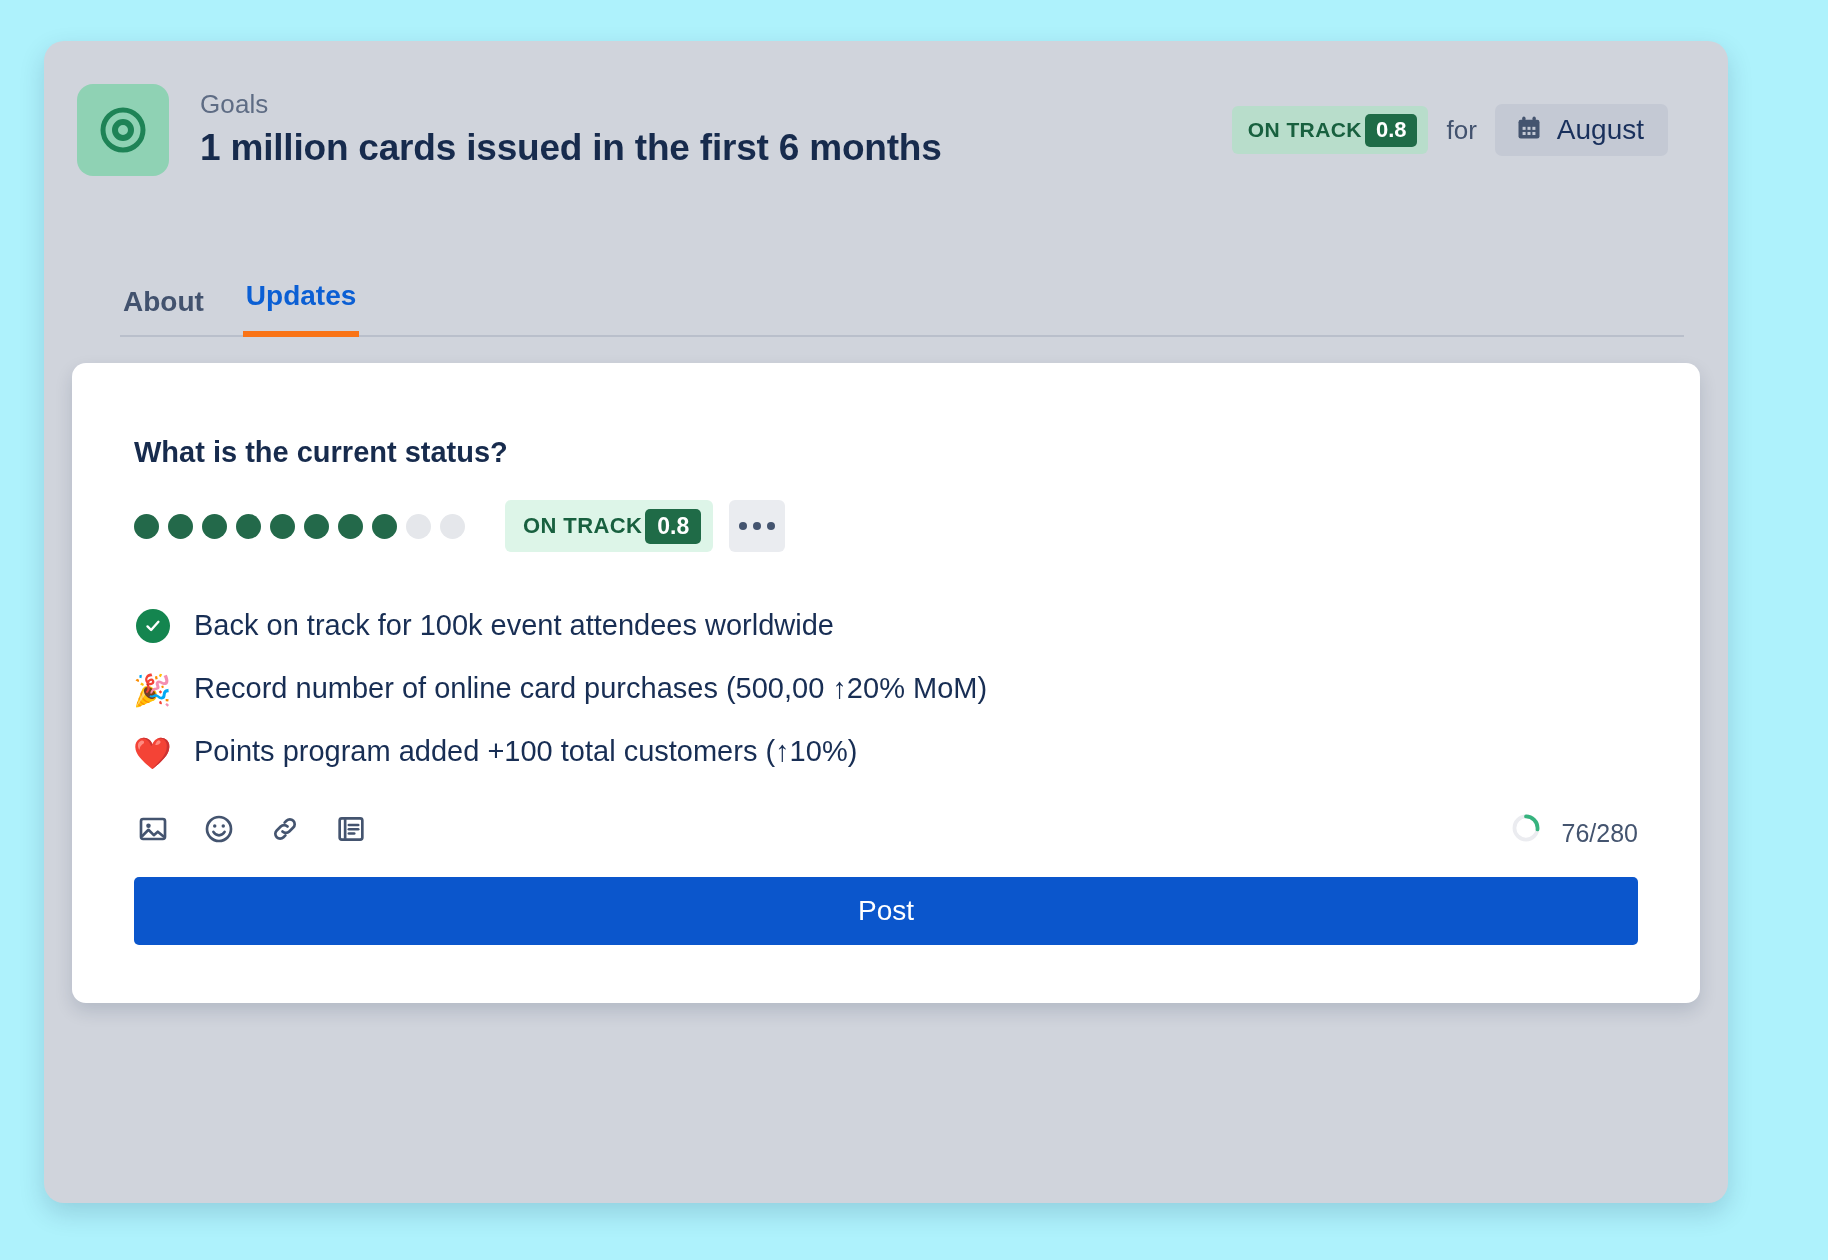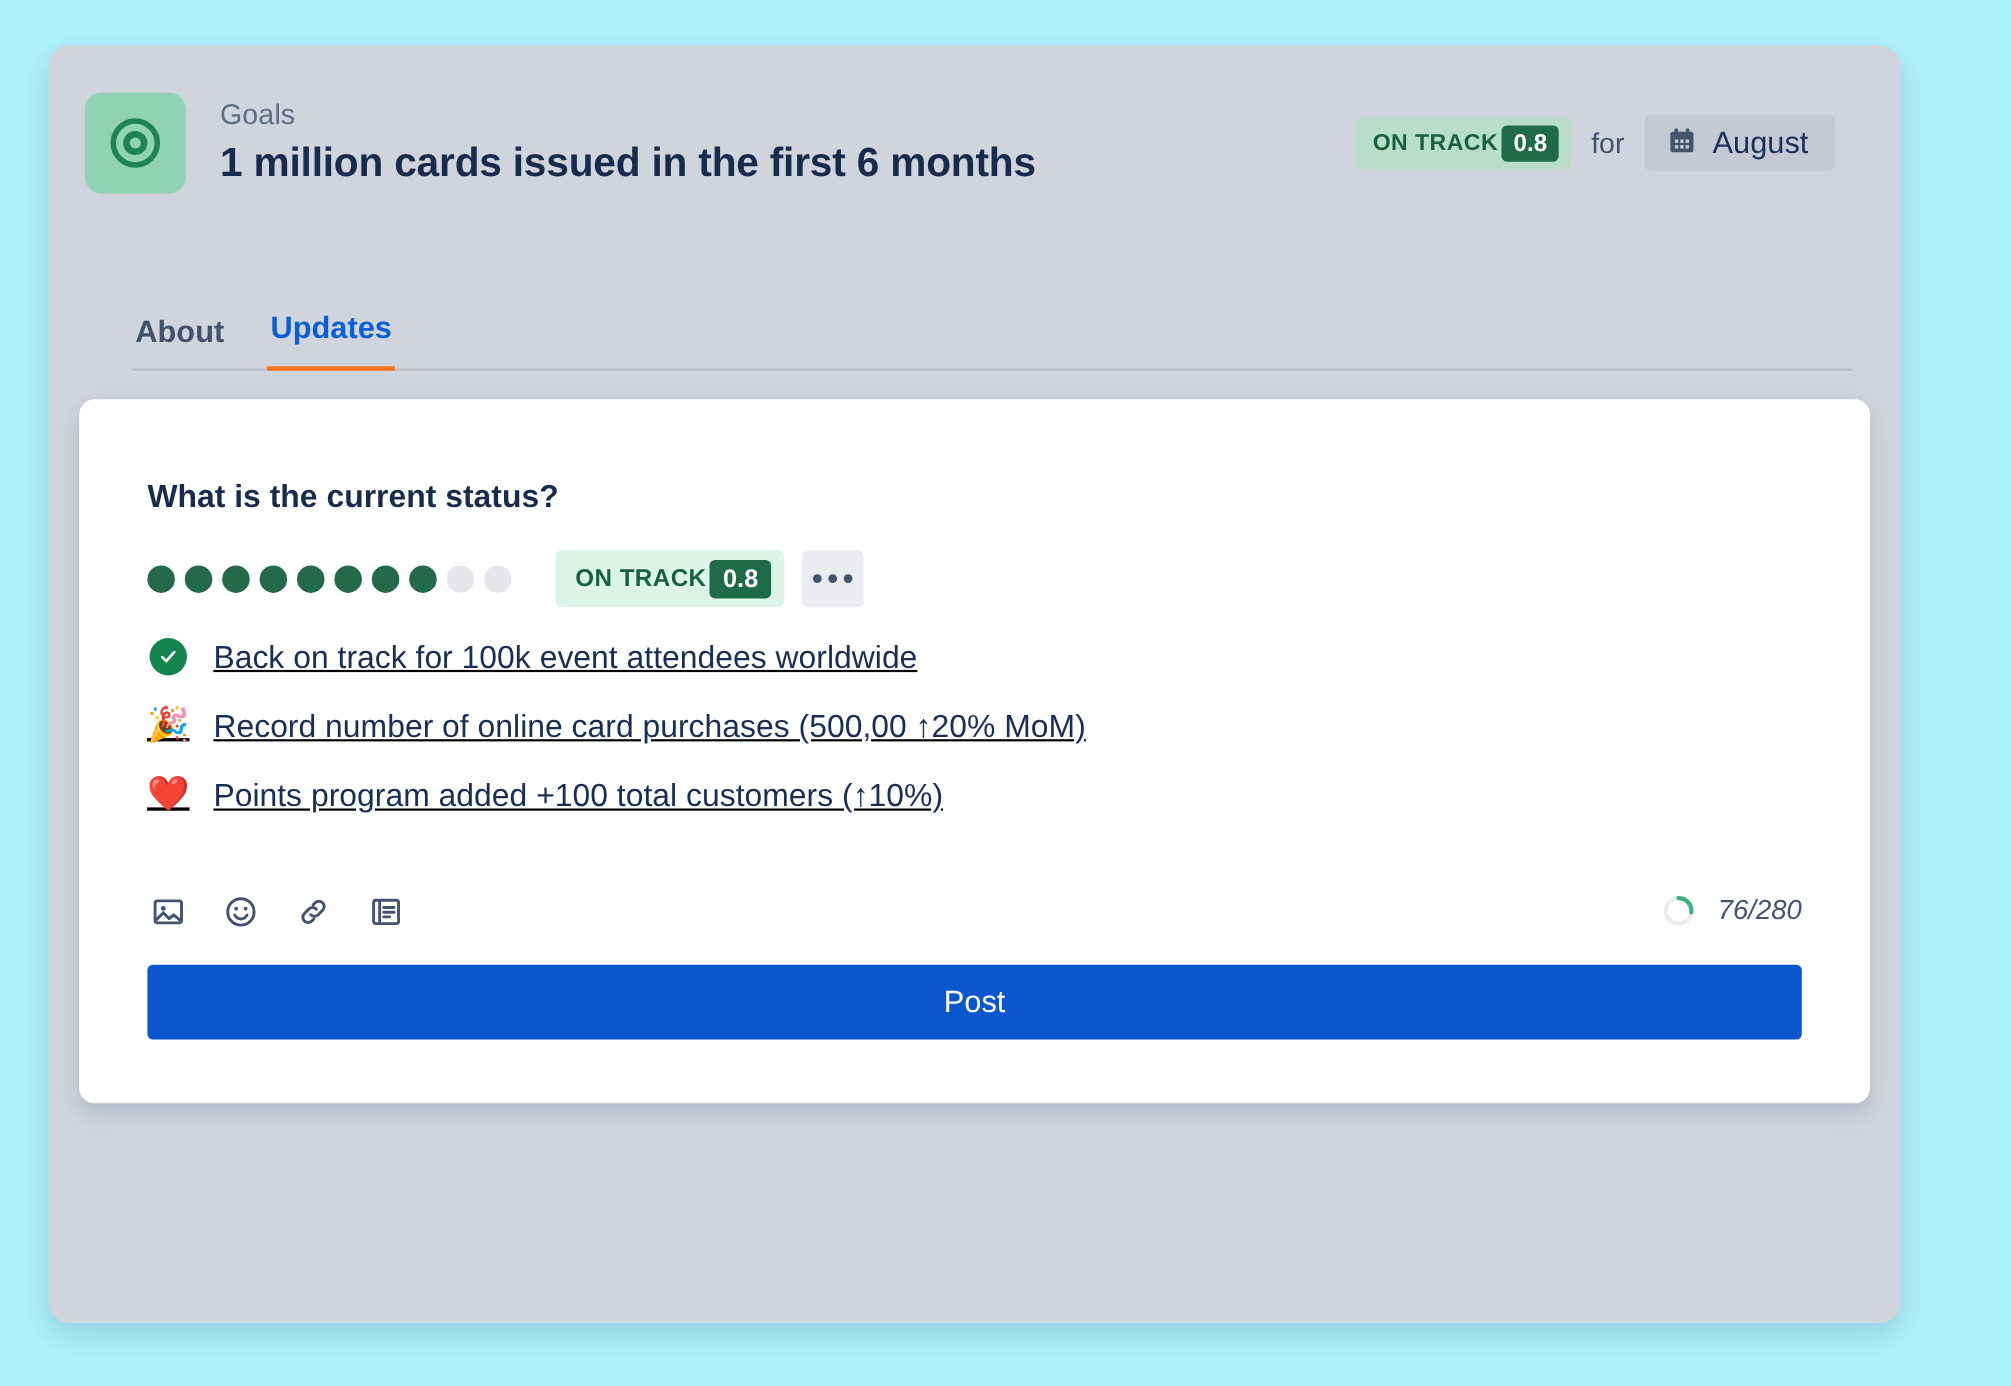--- a/index.html
+++ b/index.html
@@ -145,21 +145,21 @@
     padding: 0 3px 18px;
     position: relative;
     top: 2px;
     cursor: pointer;
     background: none;
     border: none;
     font-family: inherit;
   }
   .tab.active {
     color: #0B5FD4;
-    border-bottom: 4px solid #f97316;
+    border-bottom: 6px solid #f97316;
   }
 
   
   .composer {
     position: absolute;
     left: 28px;
     top: 322px;
     width: 1628px;
     height: 640px;
     background: #FFFFFF;
@@ -225,23 +225,22 @@
     width: 8px;
     height: 8px;
     border-radius: 50%;
     background: #44546F;
   }
 
   
   .bullets { margin-top: 8px; }
   .bullet {
     display: flex;
-    align-items: flex-start;
+    align-items: flex-end;
     height: 63px;
-    text-decoration: underline;
   }
   .bullet-icon {
     width: 38px;
     min-width: 38px;
     display: flex;
     align-items: center;
     justify-content: center;
     font-size: 31px;
     line-height: 1;
   }
@@ -280,23 +279,22 @@
     border: none;
     padding: 0;
     cursor: pointer;
     display: flex;
     align-items: center;
     justify-content: center;
   }
 
   .counter {
     display: flex;
-    align-items: flex-start;
+    align-items: flex-end;
     gap: 20px;
-    font-style: italic;
   }
   .counter-text {
     font-size: 25px;
     color: #44546F;
     line-height: 30px;
   }
 
   
   .post-btn {
     position: absolute;

